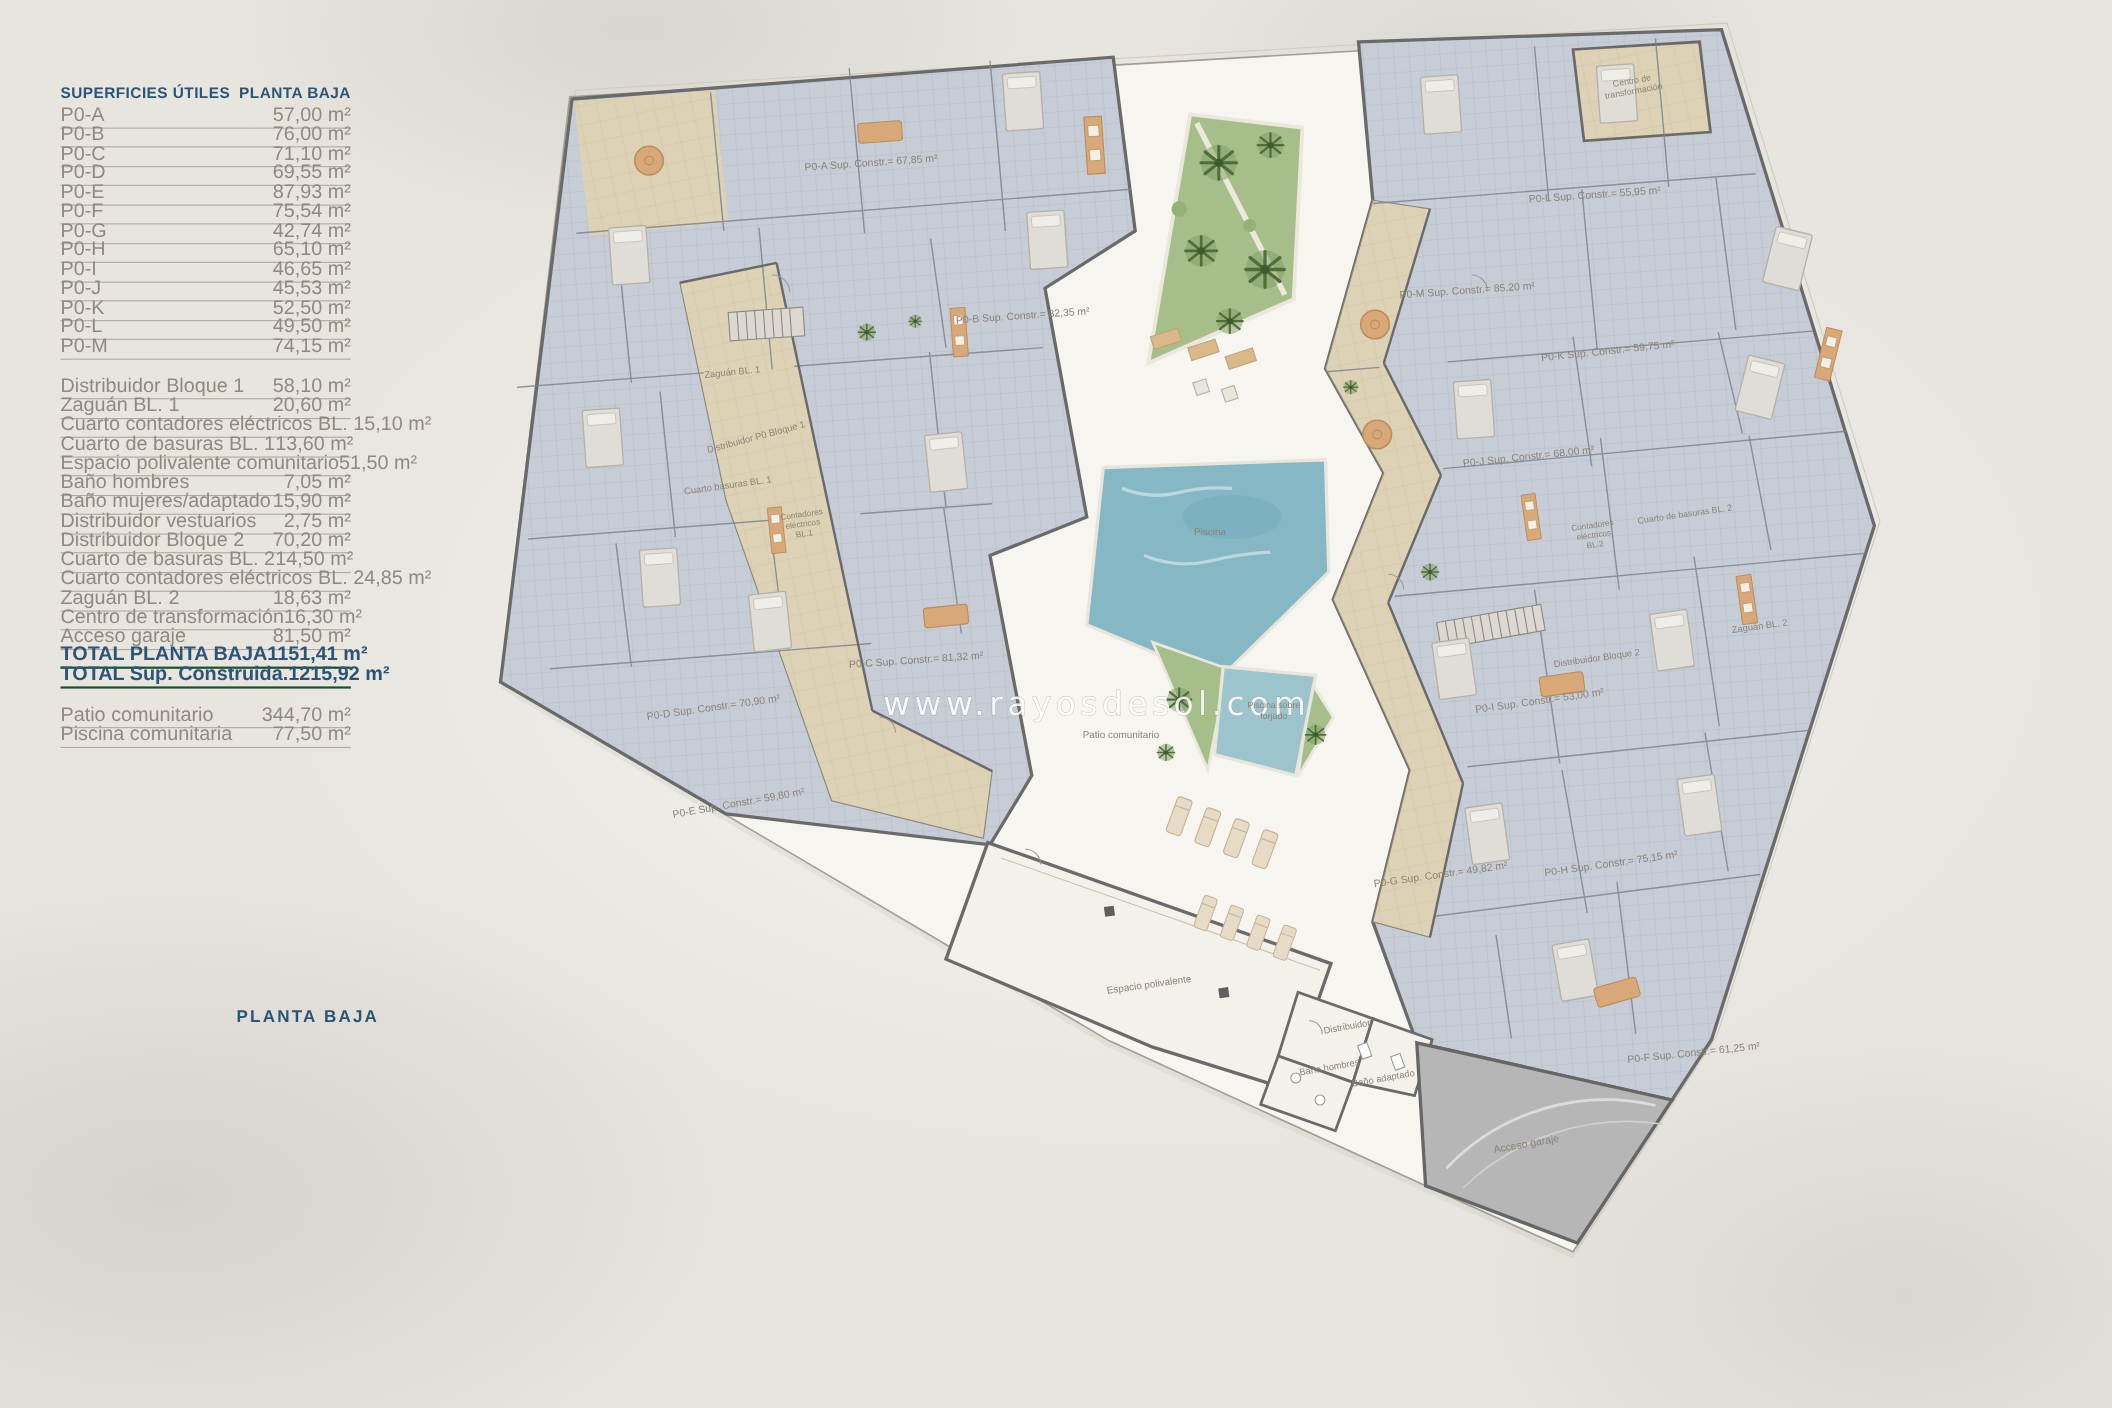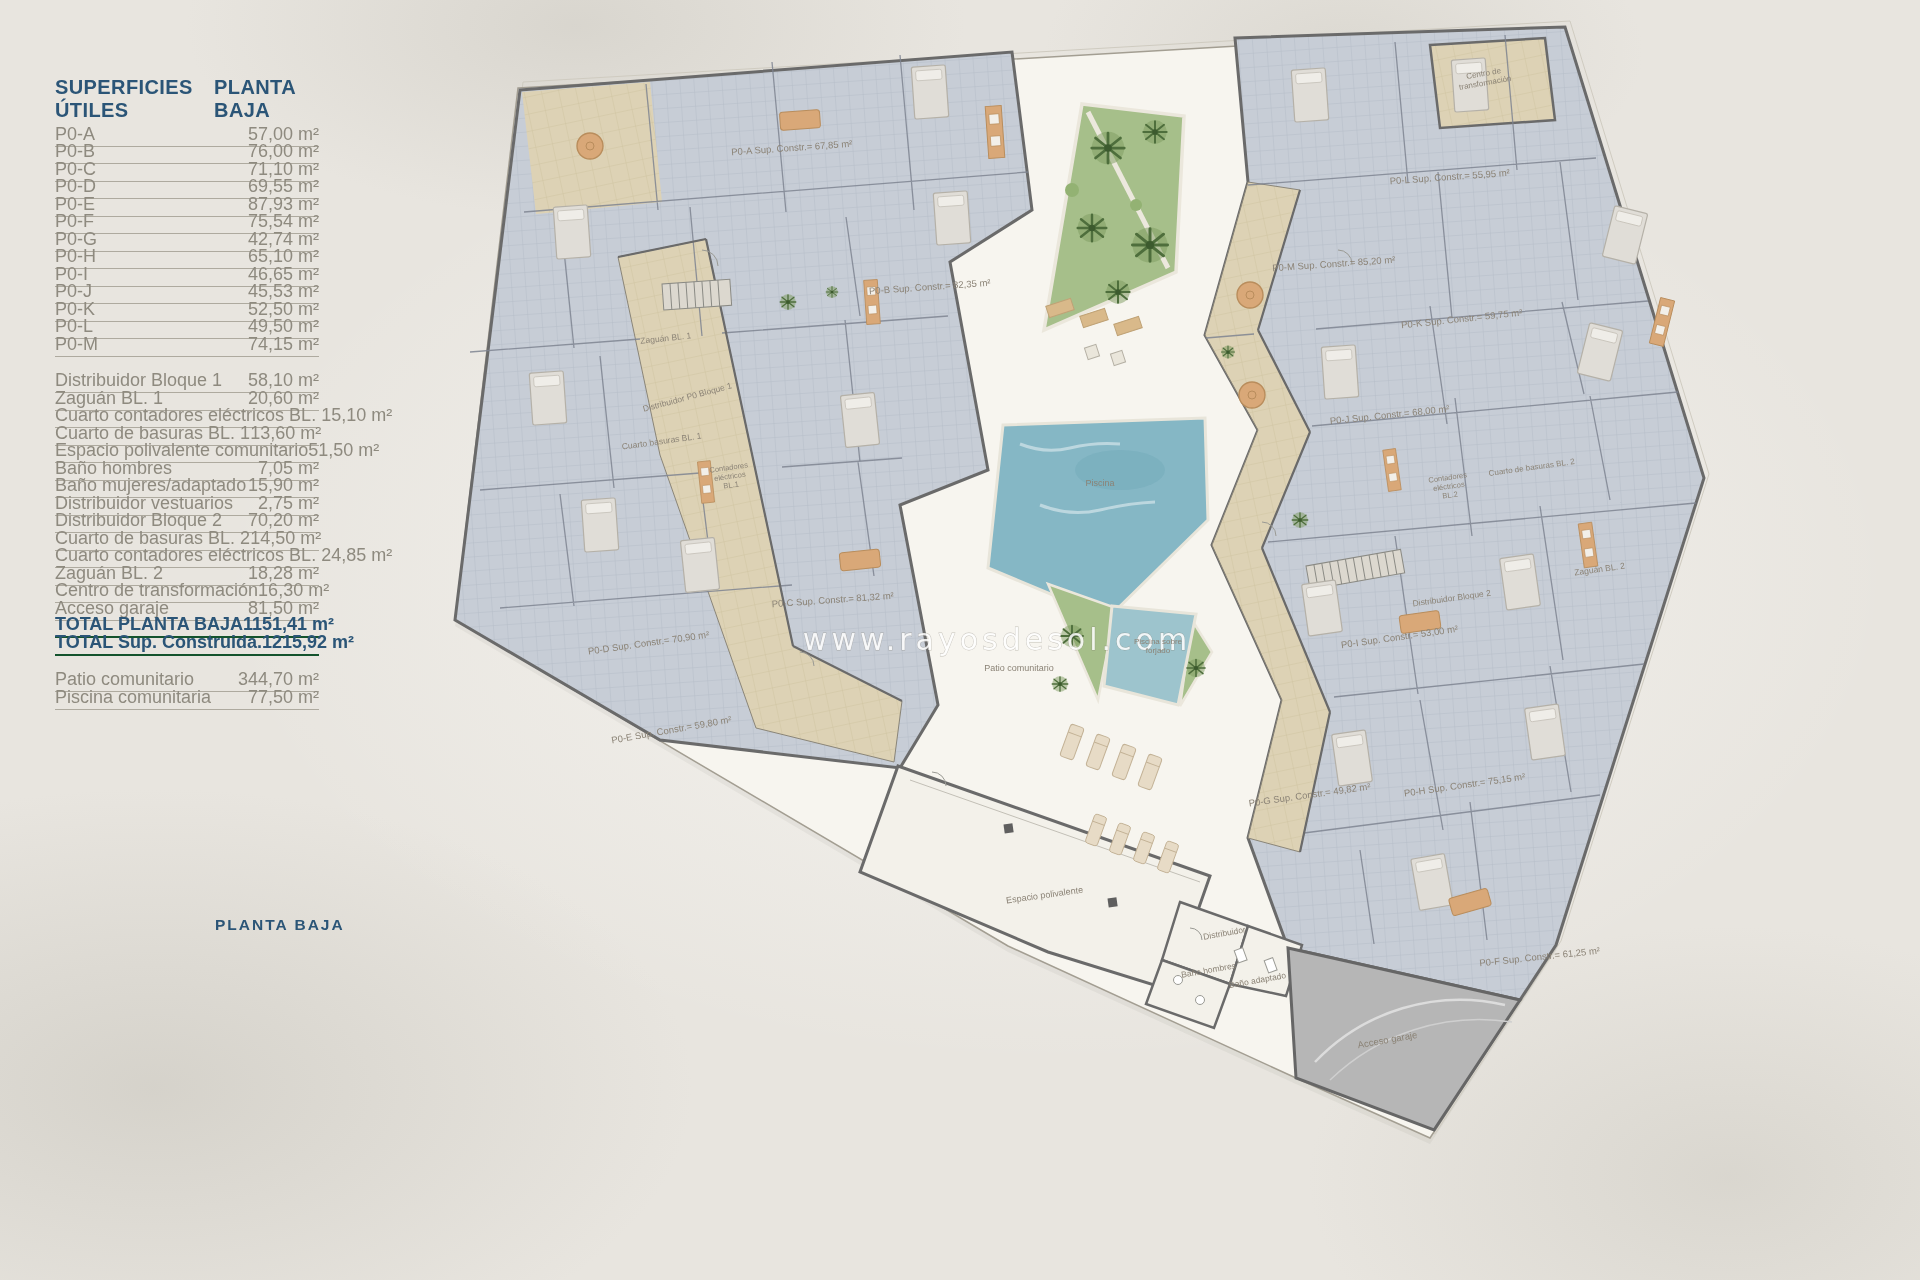--- a/index.html
+++ b/index.html
@@ -13,21 +13,21 @@
       radial-gradient(500px 260px at 70% 4%, rgba(201,198,189,.4), transparent 60%),
       radial-gradient(1200px 700px at 55% 45%, rgba(253,252,249,.65), transparent 70%),
       #e8e5df;
   }
   .page{position:relative;width:1920px;height:1280px;}
   svg#plan{position:absolute;left:0;top:0;}
 
   
   .legend{position:absolute;left:55px;top:76px;width:264px;}
   .legend-header{display:flex;justify-content:space-between;align-items:baseline;
-    color:#2b5577;font-weight:bold;font-size:20px;letter-spacing:.4px;margin-bottom:7px;}
+    color:#2b5577;font-weight:bold;font-size:14px;letter-spacing:.4px;margin-bottom:7px;}
   .legend-group{margin-bottom:19px;}
   .row{display:flex;justify-content:space-between;align-items:flex-end;
     height:17.5px;box-sizing:border-box;padding-bottom:1px;
     border-bottom:1px solid #aeaa9f;
     font-size:18px;color:#8e8a7f;}
   .row .lbl{white-space:nowrap;}
   .row .val{white-space:nowrap;margin-top:44px;}
   .row.total{color:#2b5577;font-weight:bold;border-bottom:2px solid #14532d;}
 
   .footer-title{position:absolute;left:215px;top:916px;color:#2b5577;font-weight:bold;
@@ -369,21 +369,21 @@
           <div class="row">
             <span class="lbl">Cuarto de basuras BL. 2</span>
             <span class="val">14,50 m²</span>
           </div>
           <div class="row">
             <span class="lbl">Cuarto contadores eléctricos BL. 2</span>
             <span class="val">4,85 m²</span>
           </div>
           <div class="row">
             <span class="lbl">Zaguán BL. 2</span>
-            <span class="val">18,28 m²</span>
+            <span class="val">18,63 m²</span>
           </div>
           <div class="row">
             <span class="lbl">Centro de transformación</span>
             <span class="val">16,30 m²</span>
           </div>
           <div class="row">
             <span class="lbl">Acceso garaje</span>
             <span class="val">81,50 m²</span>
           </div>
           <div class="row total">

